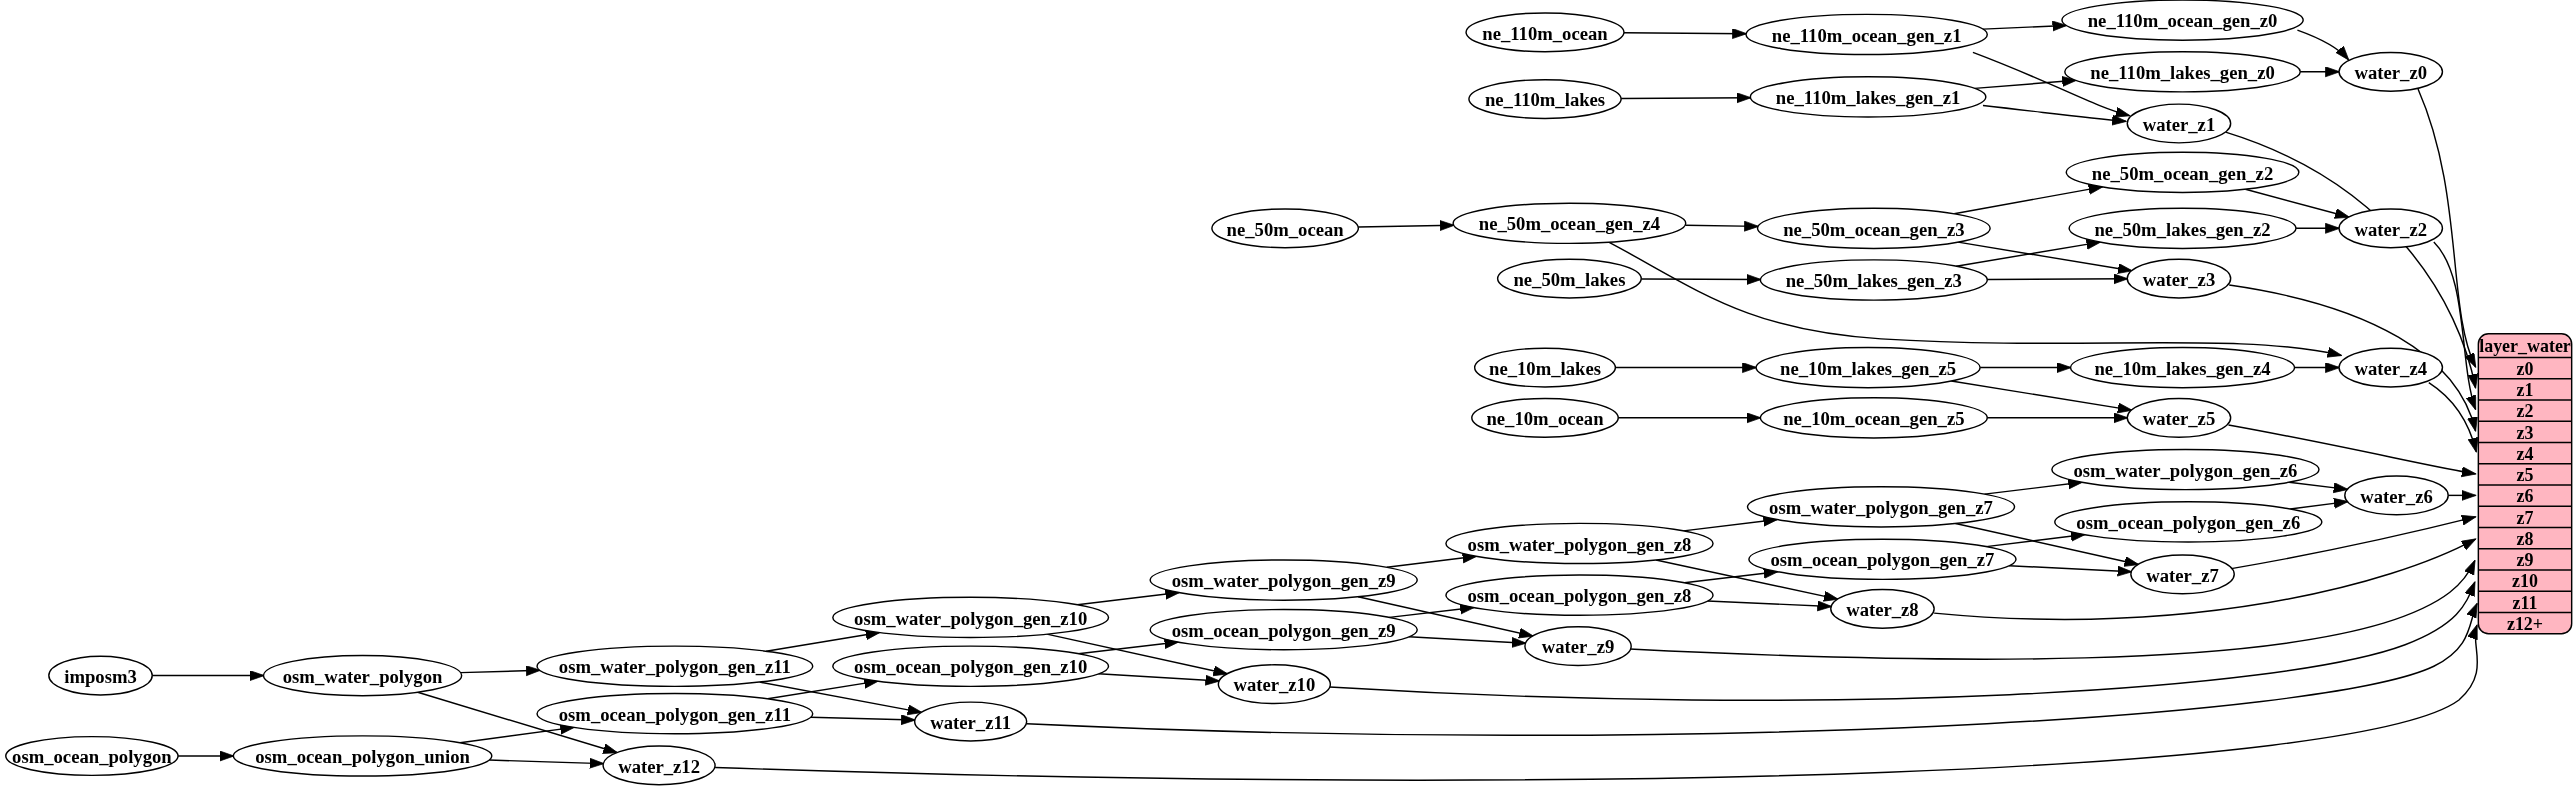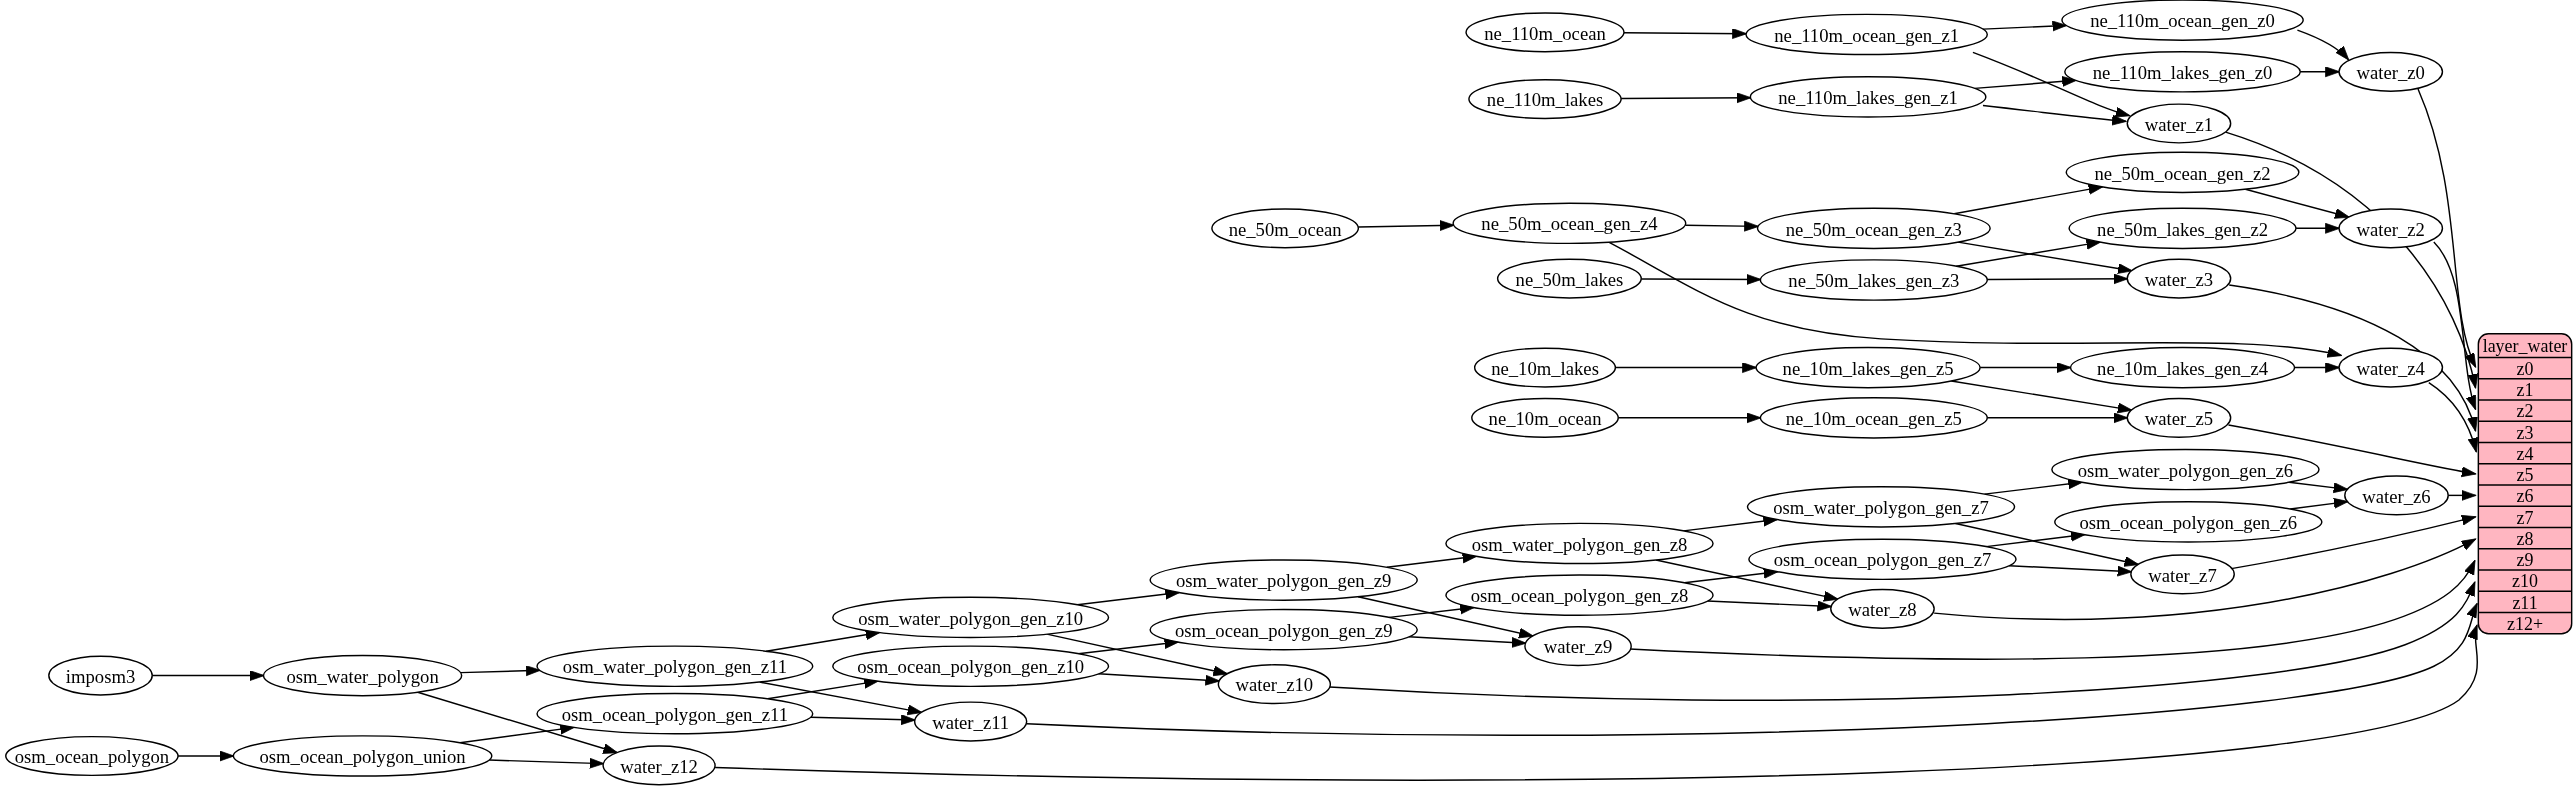--- a/index.html
+++ b/index.html
@@ -1,16 +1,16 @@
 <!DOCTYPE html>
 <html style="font-size:11.5px"><head>
 <meta charset="utf-8">
 <style>
   html, body { margin: 0; padding: 0; background: #ffffff; }
-  .canvas { width: 100%; background: #ffffff; }
+  .canvas { width: 100%; background: #ffffff; font-weight: bold; }
   svg { display: block; width: 100%; height: auto; background: #ffffff; }
   text {
     font-family: "Liberation Serif", "DejaVu Serif", serif;
     fill: #000000;
   }
 </style>
 </head>
 <body>
 
 <div class="canvas">

